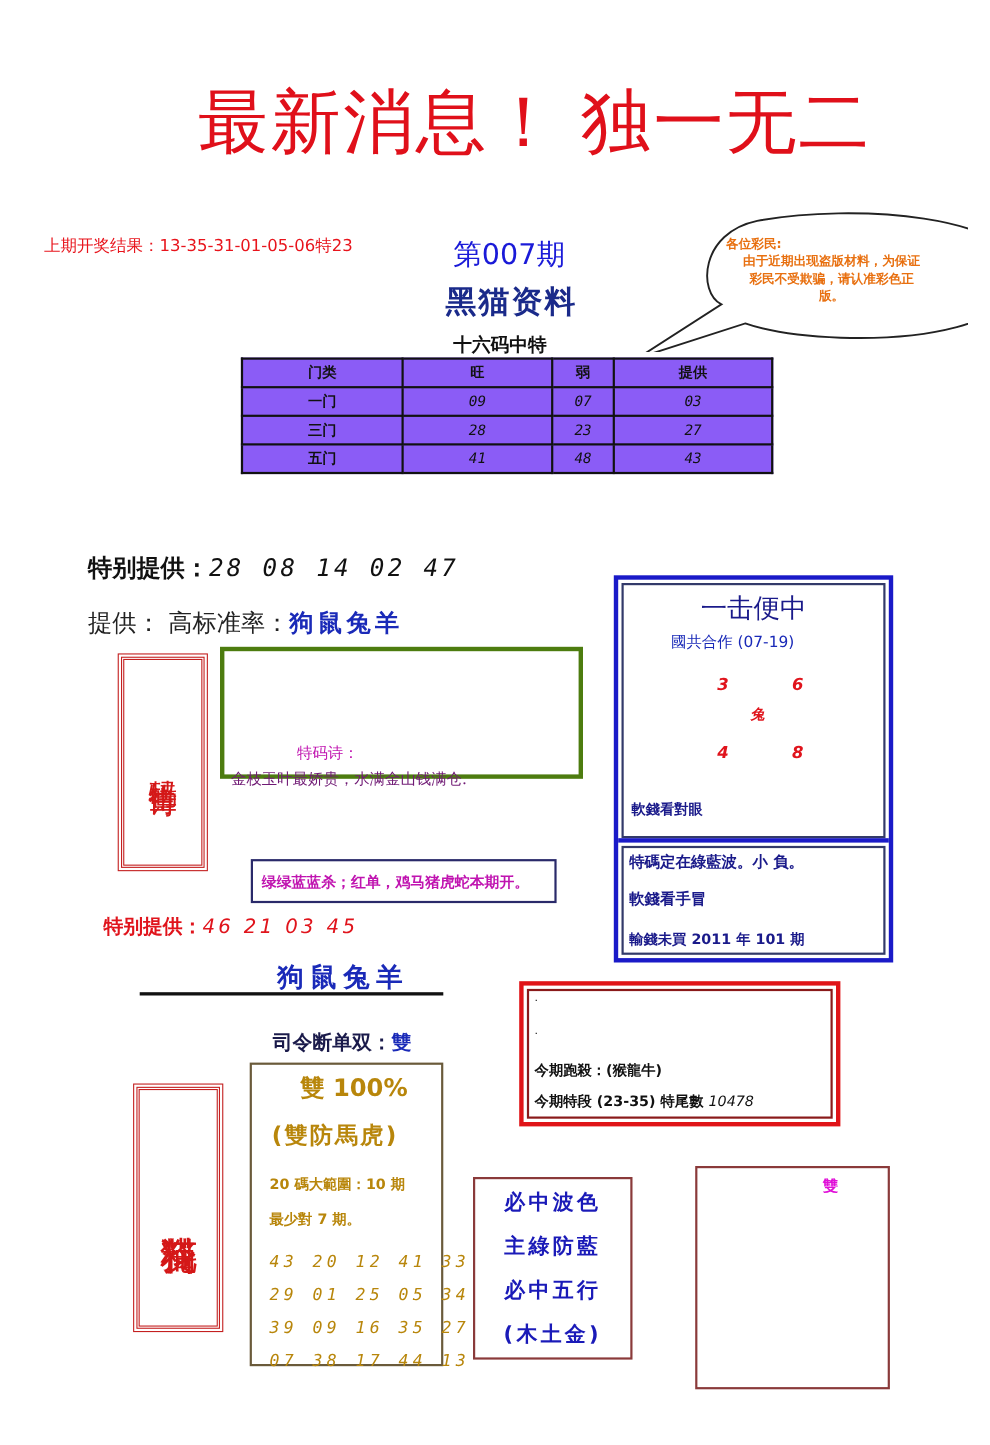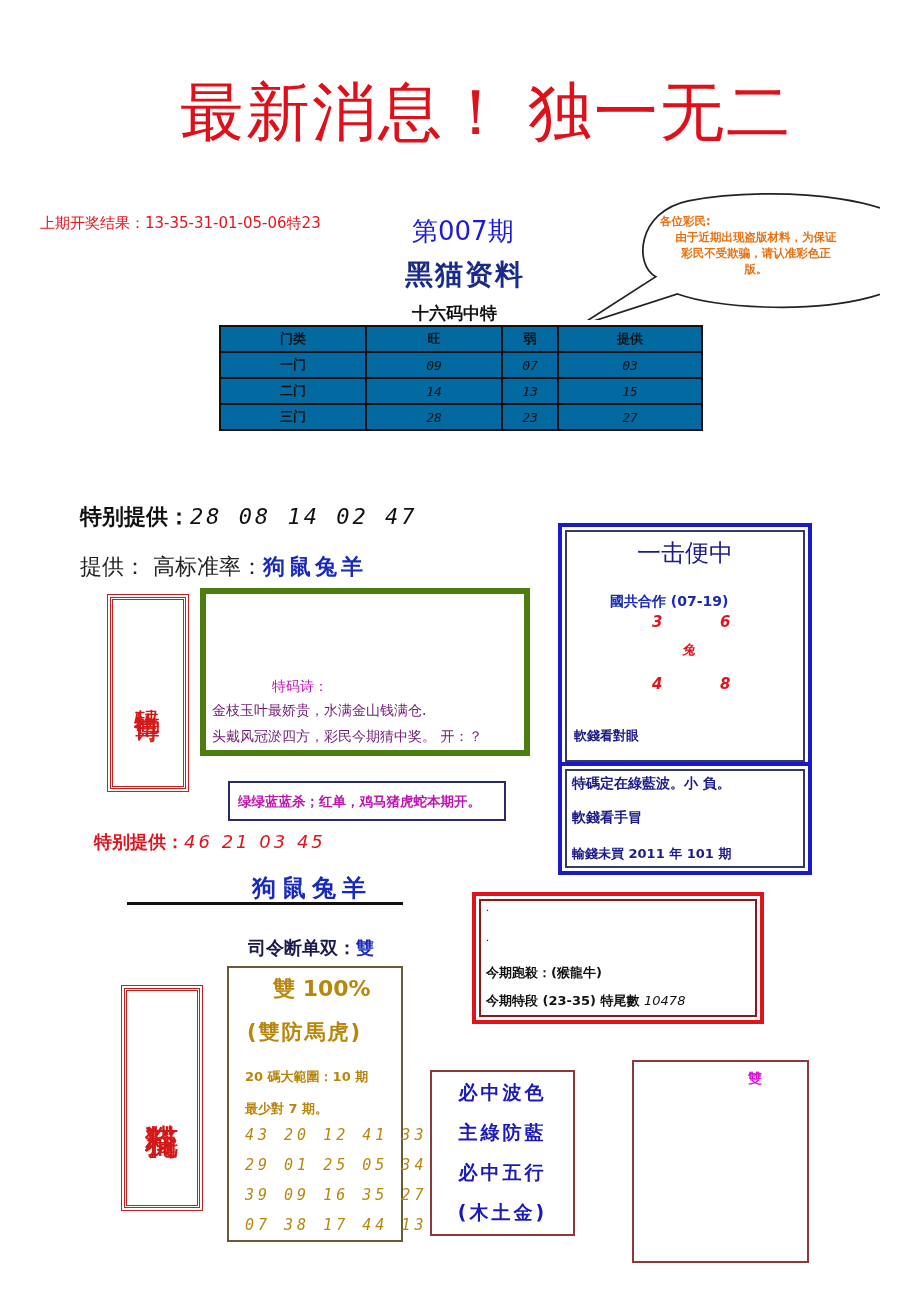--- a/index.html
+++ b/index.html
@@ -12,54 +12,54 @@
 
   .last-result { left: 40px; top: 214px; font-size: 15px; color: #e8141c; white-space: nowrap; }
   .issue { left: 412px; top: 214px; font-size: 26px; color: #1a1ad8; white-space: nowrap; text-align: right; }
   .heimao { left: 405px; top: 256px; font-family: "DejaVu Serif", serif; font-weight: bold; font-size: 28px; color: #1a2a8a; white-space: nowrap; letter-spacing: 2px; }
   .sixteen { left: 412px; top: 302px; font-family: "DejaVu Serif", serif; font-weight: bold; font-size: 17px; color: #111; white-space: nowrap; }
 
   .bubble { left: 615px; top: 195px; width: 260px; height: 100px; }
   .bubble-text { left: 660px; top: 213px; width: 180px; font-size: 11.5px; line-height: 16px; color: #e87010; font-weight: bold; }
   .bubble-text .indent { padding-left: 12px; text-align: center; }
 
-  table.grid { position: absolute; left: 219px; top: 325px; width: 484px; border-collapse: collapse; background: #0369a1; border: 2px solid #111; }
+  table.grid { position: absolute; left: 219px; top: 325px; width: 484px; border-collapse: collapse; background: #8b5cf6; border: 2px solid #111; }
   table.grid td { border: 2px solid #111; height: 26px; text-align: center; font-size: 13px; color: #111; }
   table.grid tr.head td { font-weight: bold; }
   table.grid td.door { font-weight: bold; }
   table.grid td.num { font-style: italic; font-family: "DejaVu Sans Mono", monospace; }
 
   .special1 { left: 80px; top: 502px; font-size: 22px; font-weight: bold; color: #111; white-space: nowrap; }
   .special1 .nums { font-style: italic; font-weight: normal; letter-spacing: 3px; font-family: "DejaVu Sans Mono", monospace; }
   .accuracy { left: 80px; top: 552px; font-size: 22px; color: #222; white-space: nowrap; }
   .accuracy .zodiac { color: #1a2ab8; font-weight: bold; letter-spacing: 4px; }
 
   .poem-label { left: 110px; top: 597px; width: 76px; height: 192px; border: 3px double #c42020; outline: 1px solid #c42020; outline-offset: 2px; }
   .vert { writing-mode: vertical-rl; text-orientation: upright; font-family: "DejaVu Serif", serif; color: #d41818; font-size: 26px; letter-spacing: 2px; position: absolute; }
   .poem-label .vert { left: 50%; top: 50%; transform: translate(-50%, -50%); }
 
-  .poem-box { left: 200px; top: 588px; width: 330px; height: 168px; border: 6px solid #4d7c0f; background: #fff; }
+  .poem-box { left: 200px; top: 588px; width: 330px; height: 120px; border: 4px solid #4d7c0f; background: #fff; }
   .poem-title { position: absolute; left: 66px; top: 84px; font-family: "DejaVu Serif", serif; font-size: 14px; color: #c014b0; }
   .poem-line { position: absolute; left: 6px; font-family: "DejaVu Serif", serif; font-size: 14px; color: #701a75; white-space: nowrap; }
 
   .kill-box { left: 228px; top: 781px; width: 278px; height: 40px; border: 2px solid #2a2a6a; }
   .kill-box span { position: absolute; left: 8px; top: 10px; font-size: 13.5px; font-weight: bold; color: #c014b0; white-space: nowrap; }
 
   .special2 { left: 94px; top: 830px; font-size: 18px; font-weight: bold; color: #e0141c; white-space: nowrap; }
   .special2 .nums { font-style: italic; font-weight: normal; letter-spacing: 3px; }
 
   .zodiac2 { left: 252px; top: 872px; font-size: 24px; font-weight: bold; color: #1a2ab8; letter-spacing: 6px; white-space: nowrap; }
   .hr { left: 127px; top: 902px; width: 276px; height: 3px; background: #111; }
 
   .blue-box { left: 558px; top: 523px; width: 254px; height: 352px; border: 4px solid #1a1ac8; background: #fff; }
   .blue-inner-top { position: absolute; left: 3px; top: 3px; right: 3px; height: 232px; border: 2px solid #333a6a; }
   .blue-inner-bot { position: absolute; left: 3px; top: 242px; right: 3px; bottom: 3px; border: 2px solid #333a6a; }
   .blue-sep { position: absolute; left: 0; right: 0; top: 235px; height: 4px; background: #1a1ac8; }
   .bb-title { position: absolute; left: 0; right: 0; top: 10px; text-align: center; font-family: "DejaVu Serif", serif; font-size: 24px; color: #1a1a8a; }
-  .bb-sub { position: absolute; left: 48px; top: 66px; font-size: 14px; color: #1a2ab8; font-weight: bold; white-space: nowrap; }
+  .bb-sub { position: absolute; left: 48px; top: 48px; font-size: 14px; color: #1a2ab8; font-weight: normal; white-space: nowrap; }
   .bb-red { position: absolute; font-size: 15px; color: #e0141c; font-weight: bold; font-style: italic; }
   .bb-foot { position: absolute; left: 12px; top: 200px; font-size: 13px; color: #1a1a8a; font-weight: bold; white-space: nowrap; }
   .bb-line { position: absolute; left: 10px; font-size: 14px; color: #1a1a8a; font-weight: bold; white-space: nowrap; }
 
   .red-box { left: 472px; top: 892px; width: 292px; height: 132px; border: 4px solid #e01418; background: #fff; }
   .red-box-inner { position: absolute; left: 3px; top: 3px; right: 3px; bottom: 3px; border: 2px solid #8a1a1a; }
   .rb-dot { position: absolute; left: 10px; font-size: 10px; color: #111; }
   .rb-line { position: absolute; left: 10px; font-size: 13px; color: #111; font-weight: bold; white-space: nowrap; }
   .rb-line .n { font-style: italic; font-weight: normal; text-align: right; }
 
@@ -67,21 +67,21 @@
   .hm-label .vert { left: 50%; top: 50%; transform: translate(-50%, -50%); font-size: 34px; letter-spacing: 0; line-height: 42px; }
 
   .single-double { left: 248px; top: 936px; font-size: 18px; font-weight: bold; color: #1a1a4a; white-space: nowrap; }
   .single-double .val { color: #1a2ab8; }
 
   .gold-box { left: 227px; top: 966px; width: 176px; height: 276px; border: 2px solid #6a5a3a; background: #fff; }
   .gold { color: #b8860b; font-weight: bold; position: absolute; white-space: nowrap; }
   .gold-pct { left: 44px; top: 6px; font-size: 22px; }
   .gold-fang { left: 18px; top: 50px; font-size: 21px; letter-spacing: 2px; }
   .gold-line { left: 16px; font-size: 13px; }
-  .gold-nums { left: 16px; font-size: 15px; font-style: italic; font-weight: normal; letter-spacing: 4px; font-family: "DejaVu Sans Mono", monospace; }
+  .gold-nums { left: 16px; font-size: 15px; font-style: italic; font-weight: normal; letter-spacing: 4px; font-family: "DejaVu Sans Mono", monospace; margin-top: 12px; }
 
   .wave-box { left: 430px; top: 1070px; width: 145px; height: 166px; border: 2px solid #8a3a3a; background: #fff; }
   .wave-line { position: absolute; left: 0; right: 0; text-align: center; font-size: 19px; font-weight: bold; color: #1a1ab8; letter-spacing: 3px; white-space: nowrap; }
 
   .blank-box { left: 632px; top: 1060px; width: 177px; height: 203px; border: 2px solid #8a3a3a; background: #fff; }
   .blank-box span { position: absolute; left: 114px; top: 8px; font-size: 14px; font-weight: bold; color: #e010d8; }
 </style>
 </head>
 <body>
 
@@ -110,49 +110,48 @@
     <td style="width:56px">弱</td>
     <td>提供</td>
   </tr>
   <tr>
     <td class="door">一门</td>
     <td class="num">09</td>
     <td class="num">07</td>
     <td class="num">03</td>
   </tr>
   <tr>
-    <td class="door">二门</td>
-    <td class="num">14</td>
-    <td class="num">13</td>
-    <td class="num">15</td>
-  </tr>
-  <tr>
     <td class="door">三门</td>
     <td class="num">28</td>
     <td class="num">23</td>
     <td class="num">27</td>
   </tr>
+  <tr>
+    <td class="door">五门</td>
+    <td class="num">41</td>
+    <td class="num">48</td>
+    <td class="num">43</td>
+  </tr>
 </tbody>
   </table>
 
 <div class="abs special1">
   <span>特别提供：</span><span class="nums">28 08 14 02 47</span>
 </div>
 
 <div class="abs accuracy">
   <span>提供：  高标准率：</span><span class="zodiac">狗鼠兔羊</span>
 </div>
 
 <div class="abs poem-label">
   <div class="vert">特码生肖诗</div>
 </div>
 <div class="abs poem-box">
   <div class="poem-title">特码诗：</div>
   <div class="poem-line" style="top:108px">金枝玉叶最娇贵，水满金山钱满仓.</div>
-  <div class="poem-line" style="top:134px">头戴风冠淤四方，彩民今期猜中奖。 开：？</div>
 </div>
 
 <div class="abs kill-box">
   <span>绿绿蓝蓝杀；红单，鸡马猪虎蛇本期开。</span>
 </div>
 
 <div class="abs special2">
   <span>特别提供：</span><span class="nums">46 21 03 45</span>
 </div>
 

